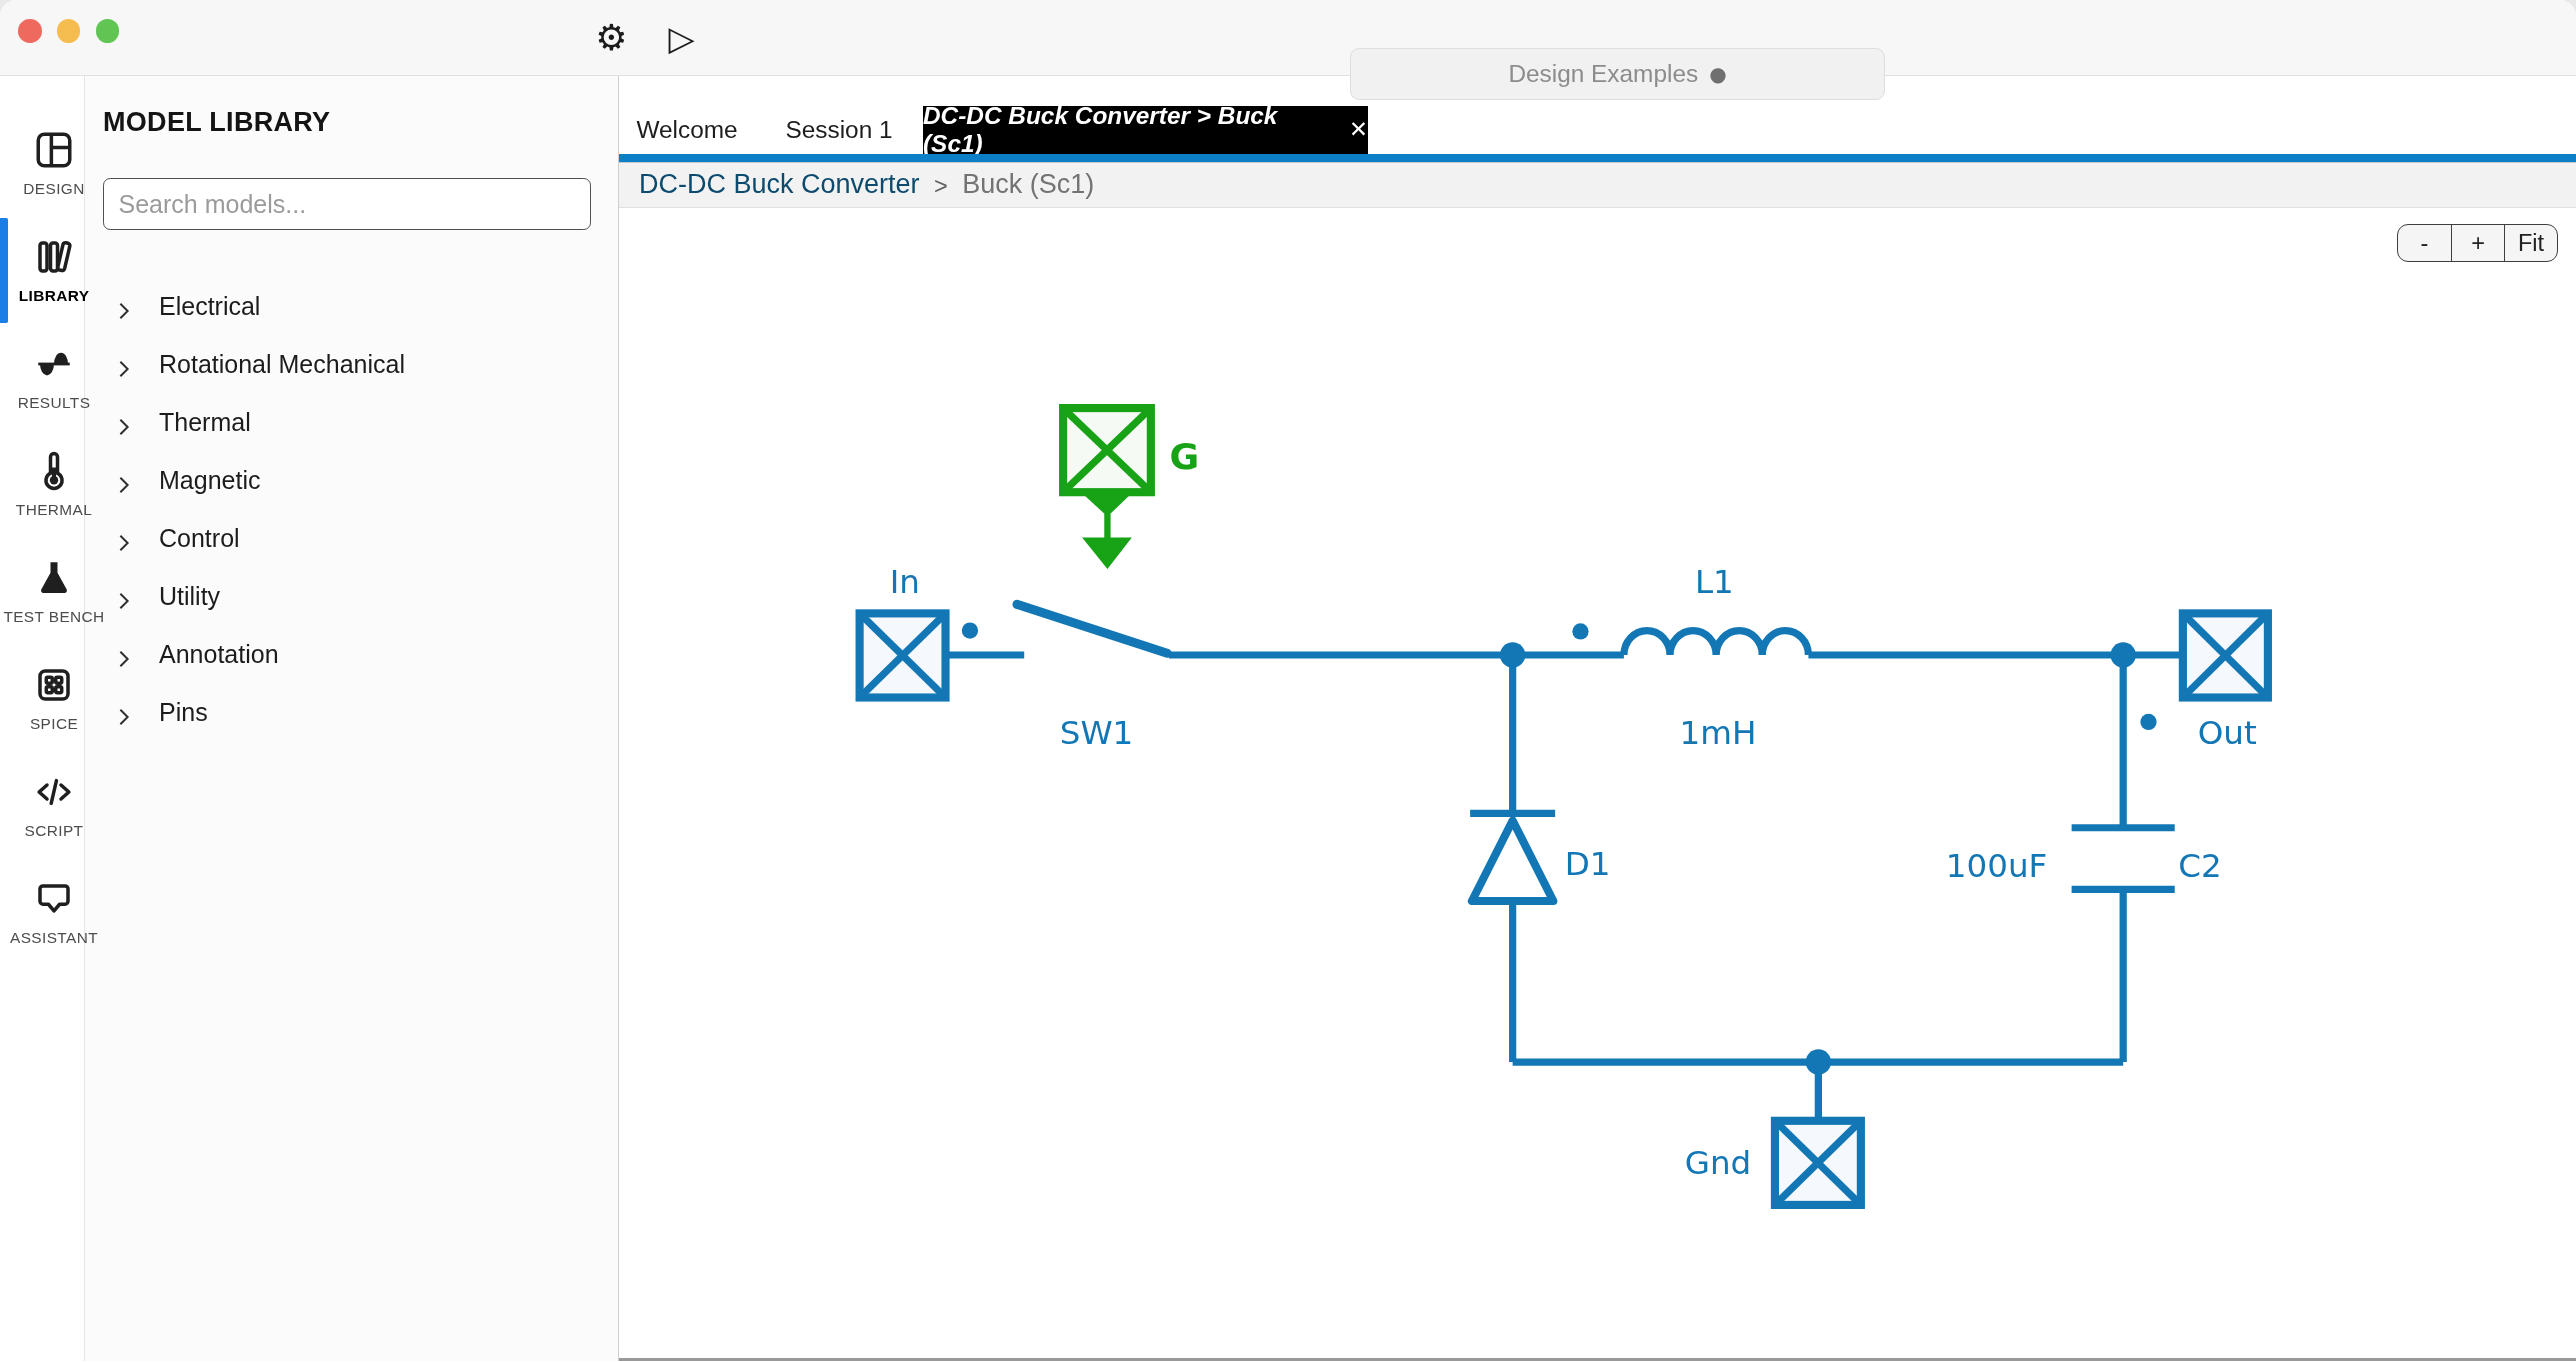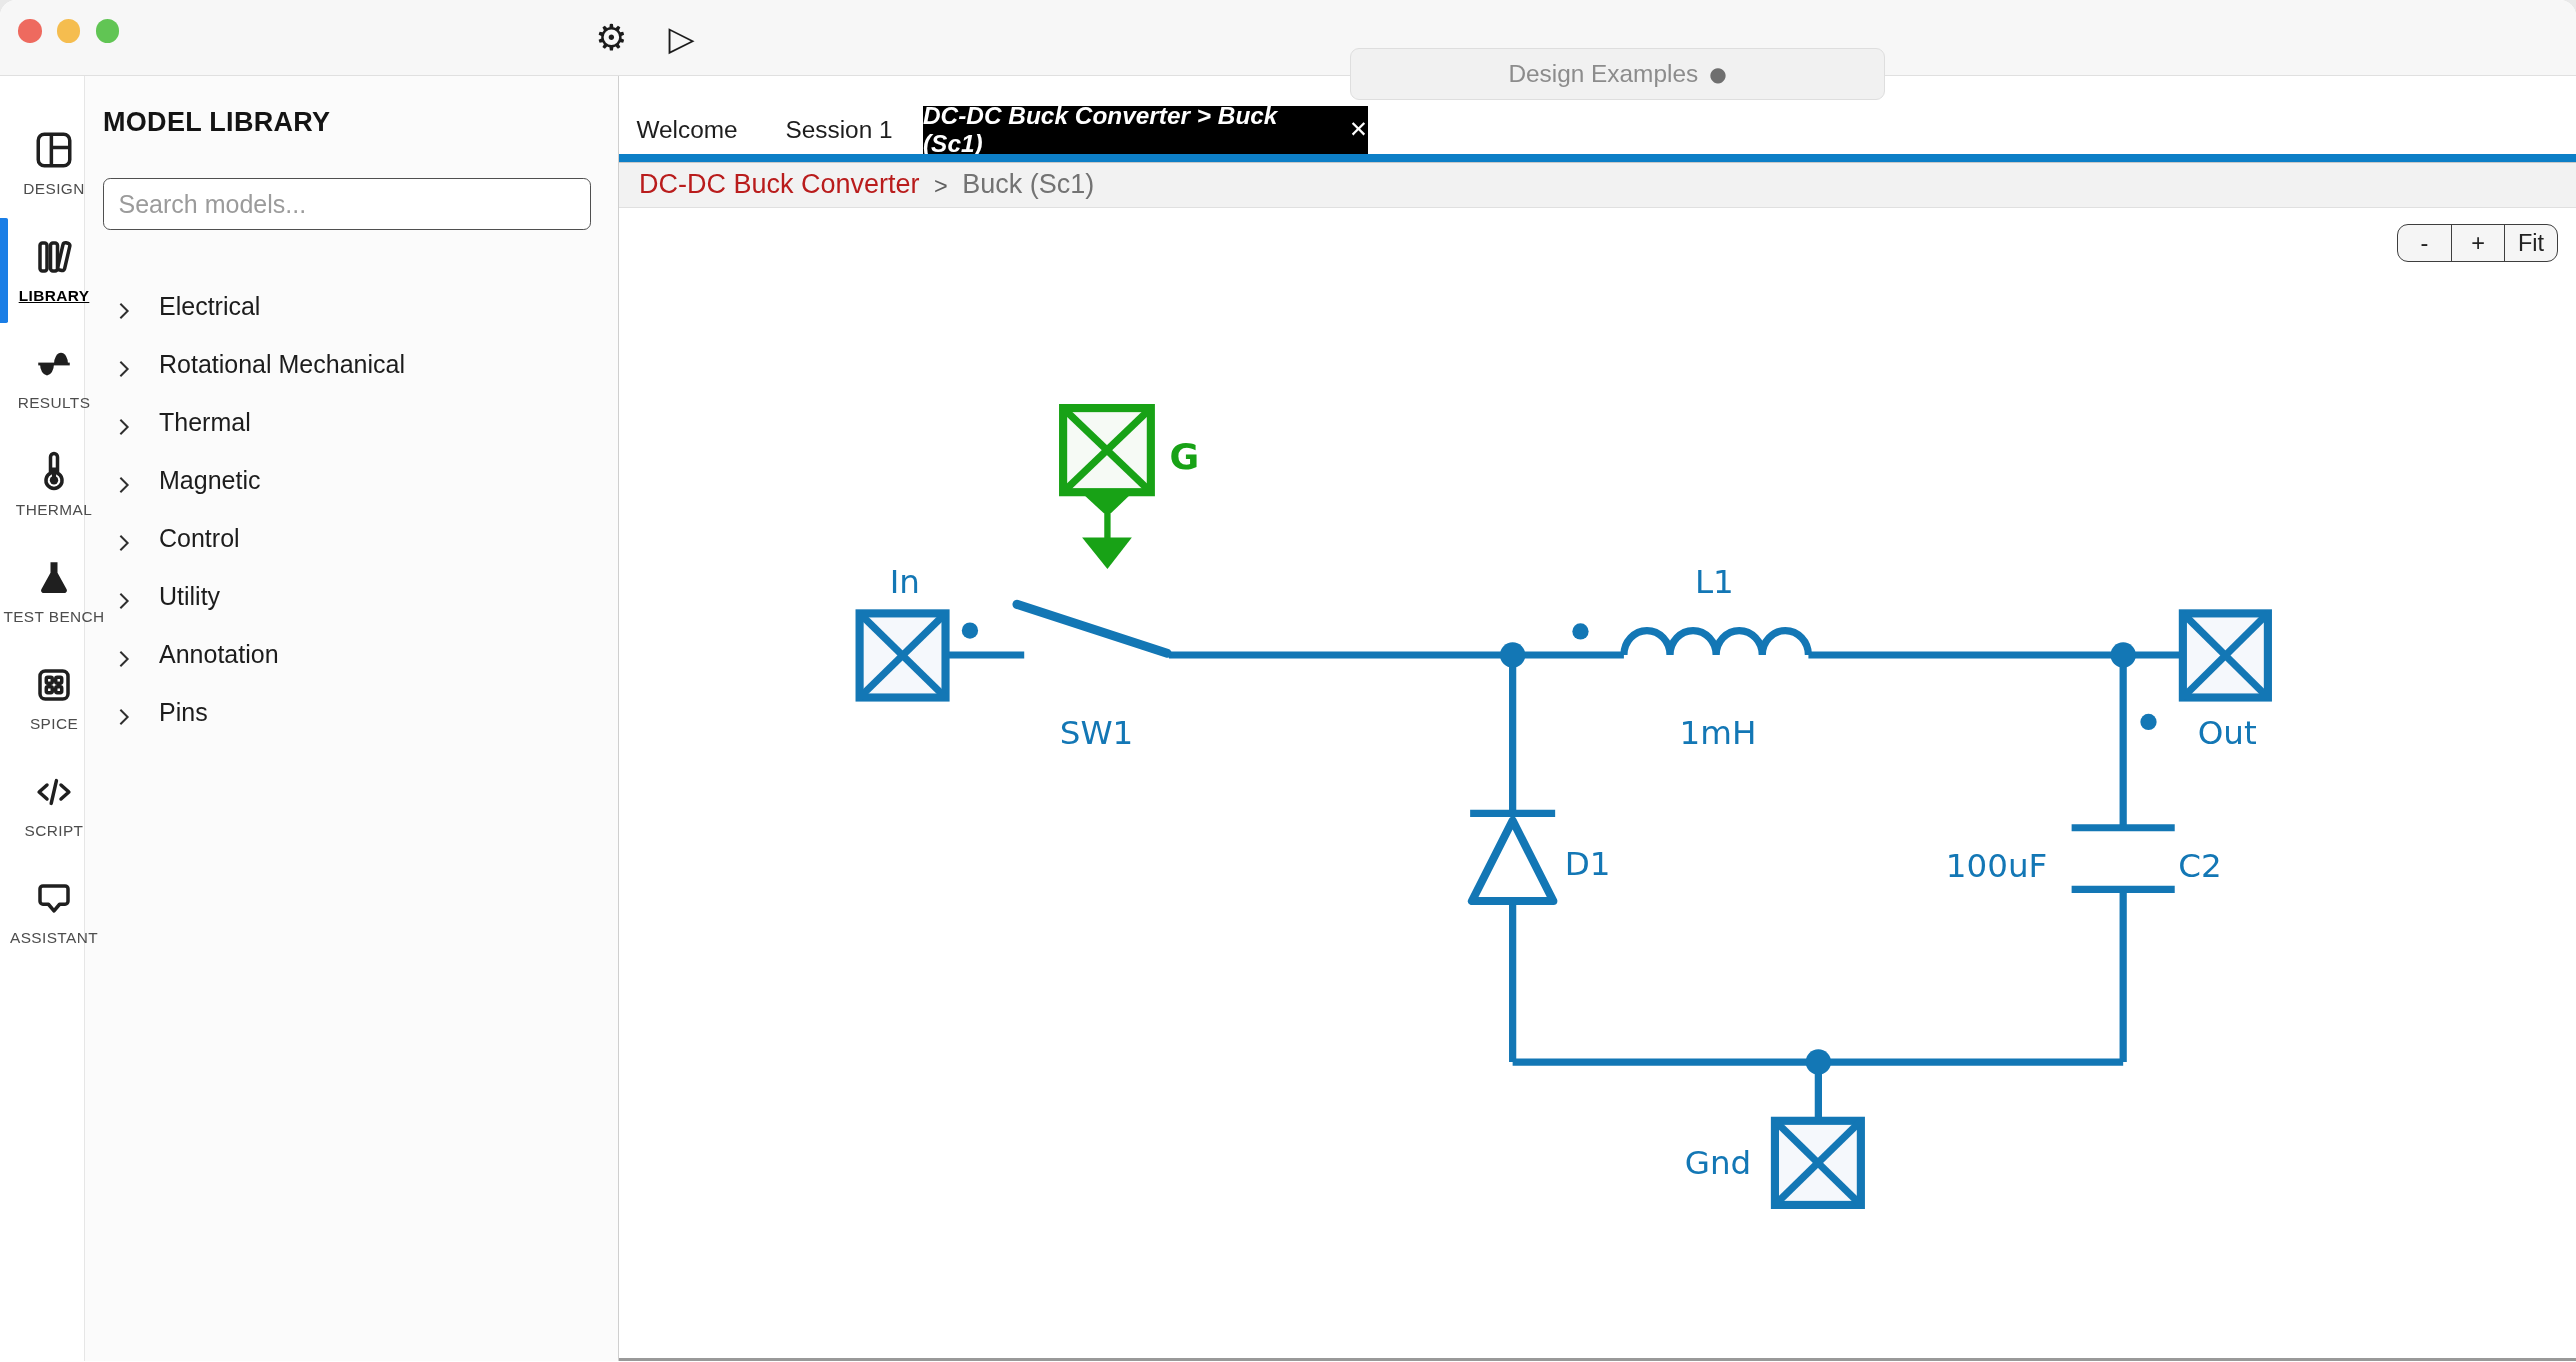--- a/index.html
+++ b/index.html
@@ -34,21 +34,21 @@
   
   .activity { width:85px; background:#fff; border-right:0.9px solid #e6e6e6; padding-top:34px;
               display:flex; flex-direction:column; }
   .act-item { position:relative; width:108px; height:107px; display:flex; flex-direction:column;
               align-items:center; justify-content:center; gap:8.1px; cursor:default; }
   .act-icon { display:flex; }
   .act-icon svg { width:42px; height:42px; }
   .act-icon svg * { stroke:#1f1f1f; }
   .act-icon svg .fl { fill:#1f1f1f; stroke:none; }
   .act-label { font-size:15.4px; color:#4d4d4d; letter-spacing:0.4px; white-space:nowrap; }
-  .act-item.active .act-label { color:#000; font-weight:700;text-decoration:underline; }
+  .act-item.active .act-label { color:#000; font-weight:700; }
   .active-bar { position:absolute; left:0; top:0.9px; bottom:0.9px; width:8.1px; background:#1a7ee6;
                 border-radius:0 1.8px 1.8px 0; }
 
   
   .library { width:534px; background:#fbfbfb; border-right:0.9px solid #cfcfcf; padding-top:31px; }
   .lib-title { margin-left:18px; font-size:27px; font-weight:700; color:#141414; letter-spacing:0.3px; }
   .search-input { display:block; margin:40px 0 0 18px; width:488px; height:52px; background:#fff;
                   border:1.8px solid #4f4f4f; border-radius:7.2px; font-size:25px; color:#333;
                   padding:0 14.5px; font-family:"Liberation Sans", sans-serif; outline:none; }
   .search-input::placeholder { color:#9b9b9b; }
@@ -61,21 +61,21 @@
   .canvas { flex:1; min-width:0; display:flex; flex-direction:column; background:#fff; }
   .tabstrip { height:48px; display:flex; align-items:stretch; background:#fff;margin-top:30px; }
   .tab { display:flex; align-items:center; justify-content:center; font-size:24.4px; color:#1d1d1d; cursor:default; }
   .tab.t-welcome { width:136px; }
   .tab.t-session { width:168px; }
   .tab.t-active { width:445px; background:#000000; color:#fff; font-style:italic; font-weight:600; gap:16.3px; }
   .tab-close { font-style:normal; font-weight:400; font-size:22.6px; line-height:1; }
   .blue-underline { height:8.1px; background:#0d7fc7; }
   .breadcrumb { height:47px; background:#f2f2f2; border-top:0.9px solid #c9c9c9; border-bottom:0.9px solid #e0e0e0;
                 display:flex; align-items:center; padding-left:20px; gap:14.5px; font-size:27px; }
-  .bc-link { color:#b91c1c; cursor:pointer;text-align:center; }
+  .bc-link { color:#0c4a6e; cursor:pointer;text-align:center; }
   .bc-sep { color:#5f5f5f; font-size:23.5px; padding-top:2.7px; }
   .bc-current { color:#737373; }
 
   .schem { position:relative; height:1178px; border-bottom:3.6px solid #999; }
   .schematic-svg { position:absolute; left:0; top:0; }
 
   .zoomctl { position:absolute; top:16.3px; right:18px; display:flex; border:1.8px solid #3e3e3e;
              border-radius:11px; overflow:hidden; background:#f5f5f5; z-index:2; }
   .zbtn { width:53px; height:36px; display:flex; align-items:center; justify-content:center;
           font-size:23.5px; color:#222; border-left:1.8px solid #3e3e3e; cursor:default; }

